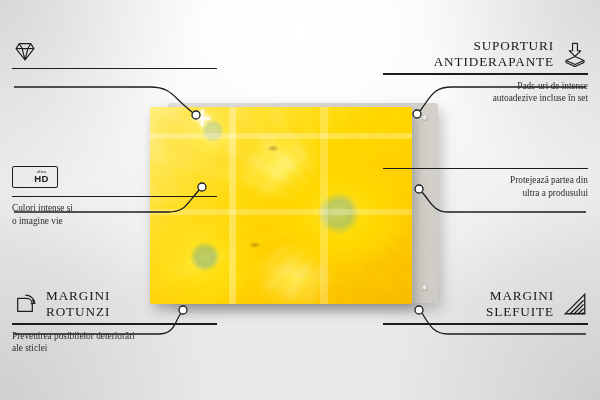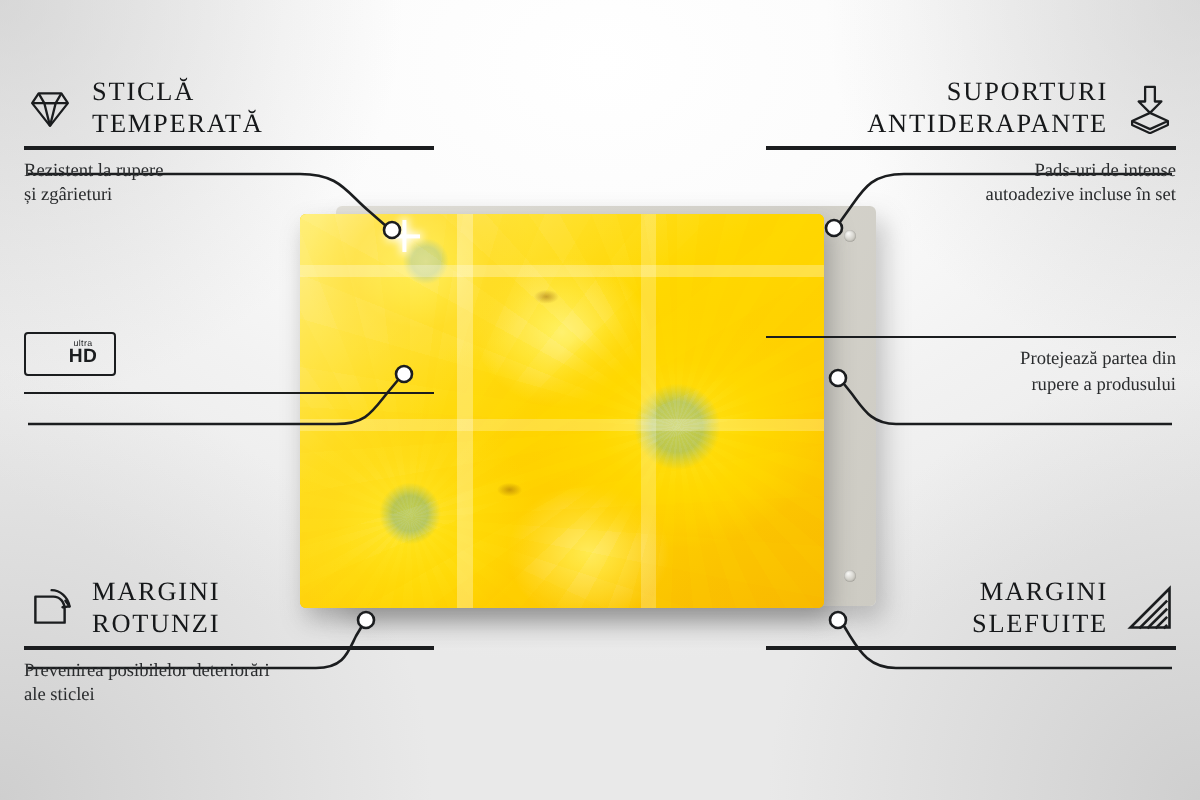--- a/index.html
+++ b/index.html
@@ -175,38 +175,36 @@
   <div class="head">
     <span class="icon">
       <svg viewBox="0 0 32 32" fill="none" stroke="currentColor" stroke-width="1.4" stroke-linejoin="round">
         <path d="M5 13 L9 7 H23 L27 13 L16 27 Z"></path>
         <path d="M5 13 H27"></path>
           <path d="M9 7 L12.5 13 L16 27"></path>
           <path d="M23 7 L19.5 13 L16 27"></path>
         <path d="M12.5 13 H19.5"></path>
       </svg>
     </span>
-    <div class="title">STICLĂ
-TEMPERATĂ</div>
-  </div>
-  <div class="rule"></div>
-  <div class="desc">Rezistent la rupere
-și zgârieturi</div>
+  </div>
+  <div class="rule"></div>
 </div>
 
 <div class="callout left c-ml">
   <div class="head">
     <span class="icon">
       <span class="hd-badge">
         <span class="u">ultra</span>
         <span class="h">HD</span>
       </span>
     </span>
   </div>
   <div class="rule"></div>
+  <div class="desc">Culori intense și
+o imagine vie</div>
 </div>
 
 <div class="callout left c-bl">
   <div class="head">
     <span class="icon">
       <svg viewBox="0 0 32 32" fill="none" stroke="currentColor" stroke-width="1.5" stroke-linecap="round" stroke-linejoin="round">
         <path d="M7 9 H18 C22 9 25 12 25 17 V25 H7 Z"></path>
         <path d="M17 5 C22 5 27 9 28 15"></path>
         <path d="M28 15 L25.5 11.5 M28 15 L23.7 15.5"></path>
       </svg>
@@ -232,21 +230,21 @@
     </span>
   </div>
   <div class="rule"></div>
   <div class="desc">Pads-uri de intense
 autoadezive incluse în set</div>
 </div>
 
 <div class="callout right c-mr">
   <div class="rule"></div>
   <div class="desc">Protejează partea din
-rupere a produsului</div>
+ultra a produsului</div>
 </div>
 
 <div class="callout right c-br">
   <div class="head">
     <div class="title">MARGINI
 SLEFUITE</div>
     <span class="icon">
       <svg viewBox="0 0 32 32" fill="none" stroke="currentColor" stroke-width="1.6" stroke-linecap="square">
         <path d="M4 28 L28 28 L28 4 Z" fill="none"></path>
         <path d="M10 28 L26 12"></path>

